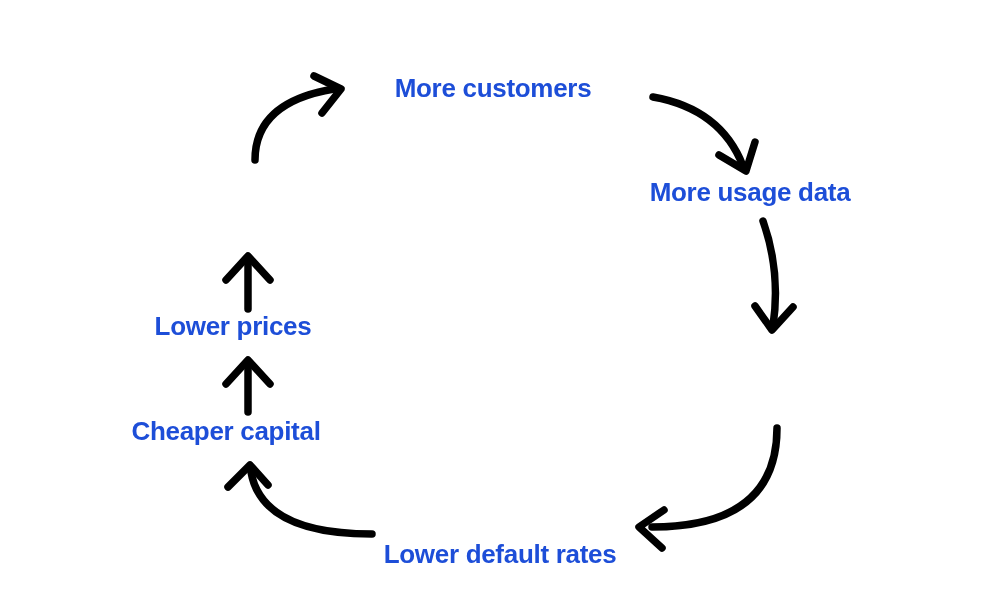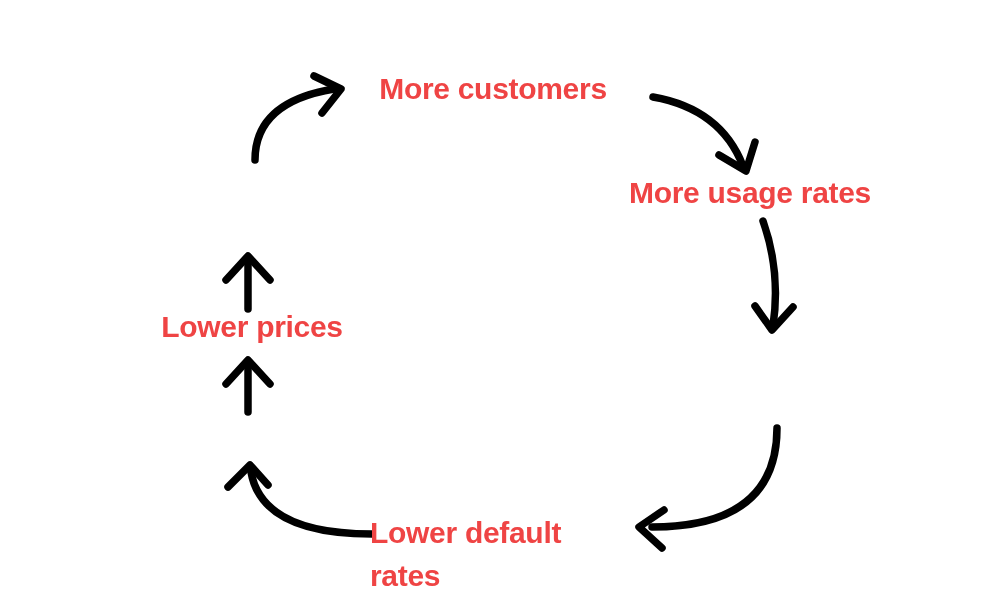--- a/index.html
+++ b/index.html
@@ -25,37 +25,37 @@
   .arrow-layer polyline {
     fill: none;
     stroke: #000000;
     stroke-width: 7.5;
     stroke-linecap: round;
     stroke-linejoin: round;
   }
   .node {
     position: absolute;
     transform: translate(-50%, -50%);
-    color: #ef4444;
-    font-size: 30px;
+    color: #1d4ed8;
+    font-size: 26px;
     font-weight: 700;
     line-height: 43px;
-    text-align: left;
+    text-align: center;
     letter-spacing: -0.3px;
     white-space: nowrap;
   }
   .node.wrap {
     white-space: normal;
   }
   .n-more-customers            { left: 493px; top:  88px; }
   .n-more-usage-data           { left: 750px; top: 192px; }
   .n-better-credit             { left: 779px; top: 375px; width: 270px; }
   .n-lower-default             { left: 500px; top: 534px; width: 260px; margin-top: 20px; }
   .n-cheaper-capital           { left: 226px; top: 431px; }
-  .n-lower-prices              { left: 252px; top: 326px; }
+  .n-lower-prices              { left: 233px; top: 326px; }
   .n-larger-market             { left: 253px; top: 212px; width: 345px; }
 </style>
 </head>
 <body>
 
 <div class="canvas">
 
   <svg class="arrow-layer" viewBox="0 0 1000 600" xmlns="http://www.w3.org/2000/svg">
 
     <g>
@@ -89,22 +89,23 @@
     </g>
 
     <g>
       <path d="M 248 309 L 248 258"></path>
       <polyline points="226,280 248,256 270,280"></polyline>
     </g>
   </svg>
 
   <div class="node n-more-customers">More customers</div>
 
-  <div class="node n-more-usage-data">More usage rates</div>
+  <div class="node n-more-usage-data">More usage data</div>
 
 
   <div class="node wrap n-lower-default">Lower default rates</div>
 
+  <div class="node n-cheaper-capital">Cheaper capital</div>
 
   <div class="node n-lower-prices">Lower prices</div>
 
 
 </div>
 
 </body></html>

